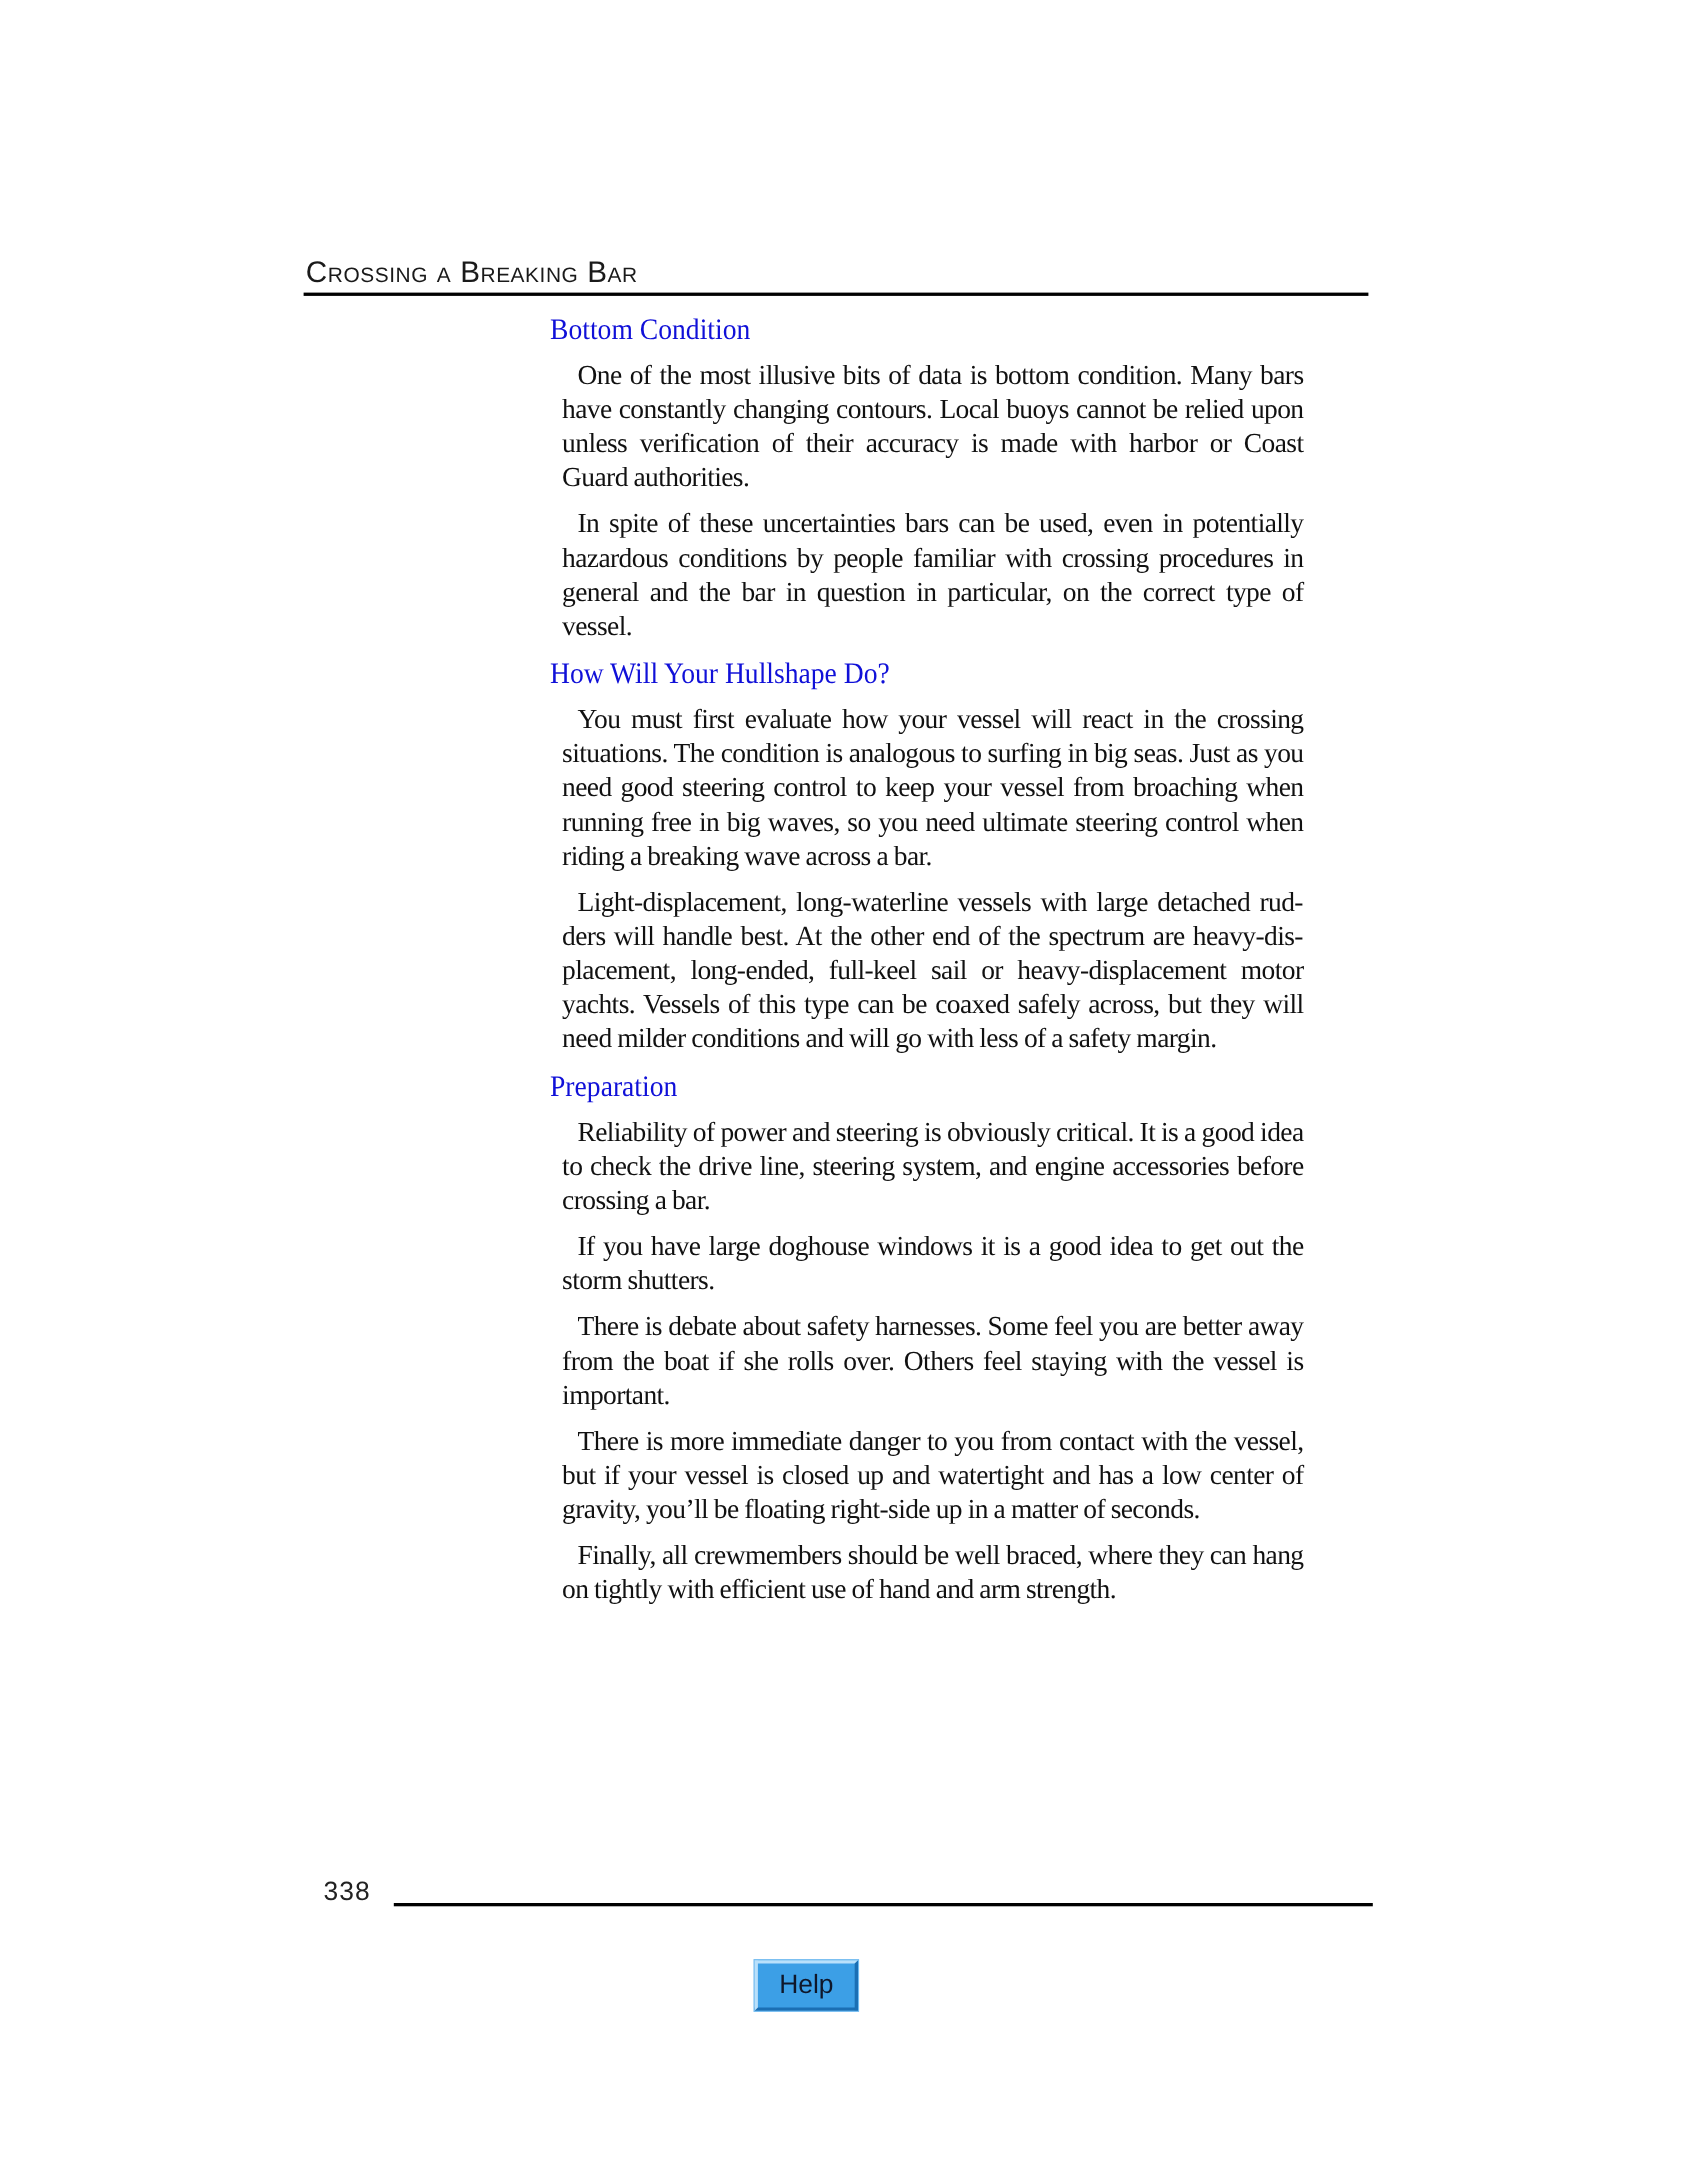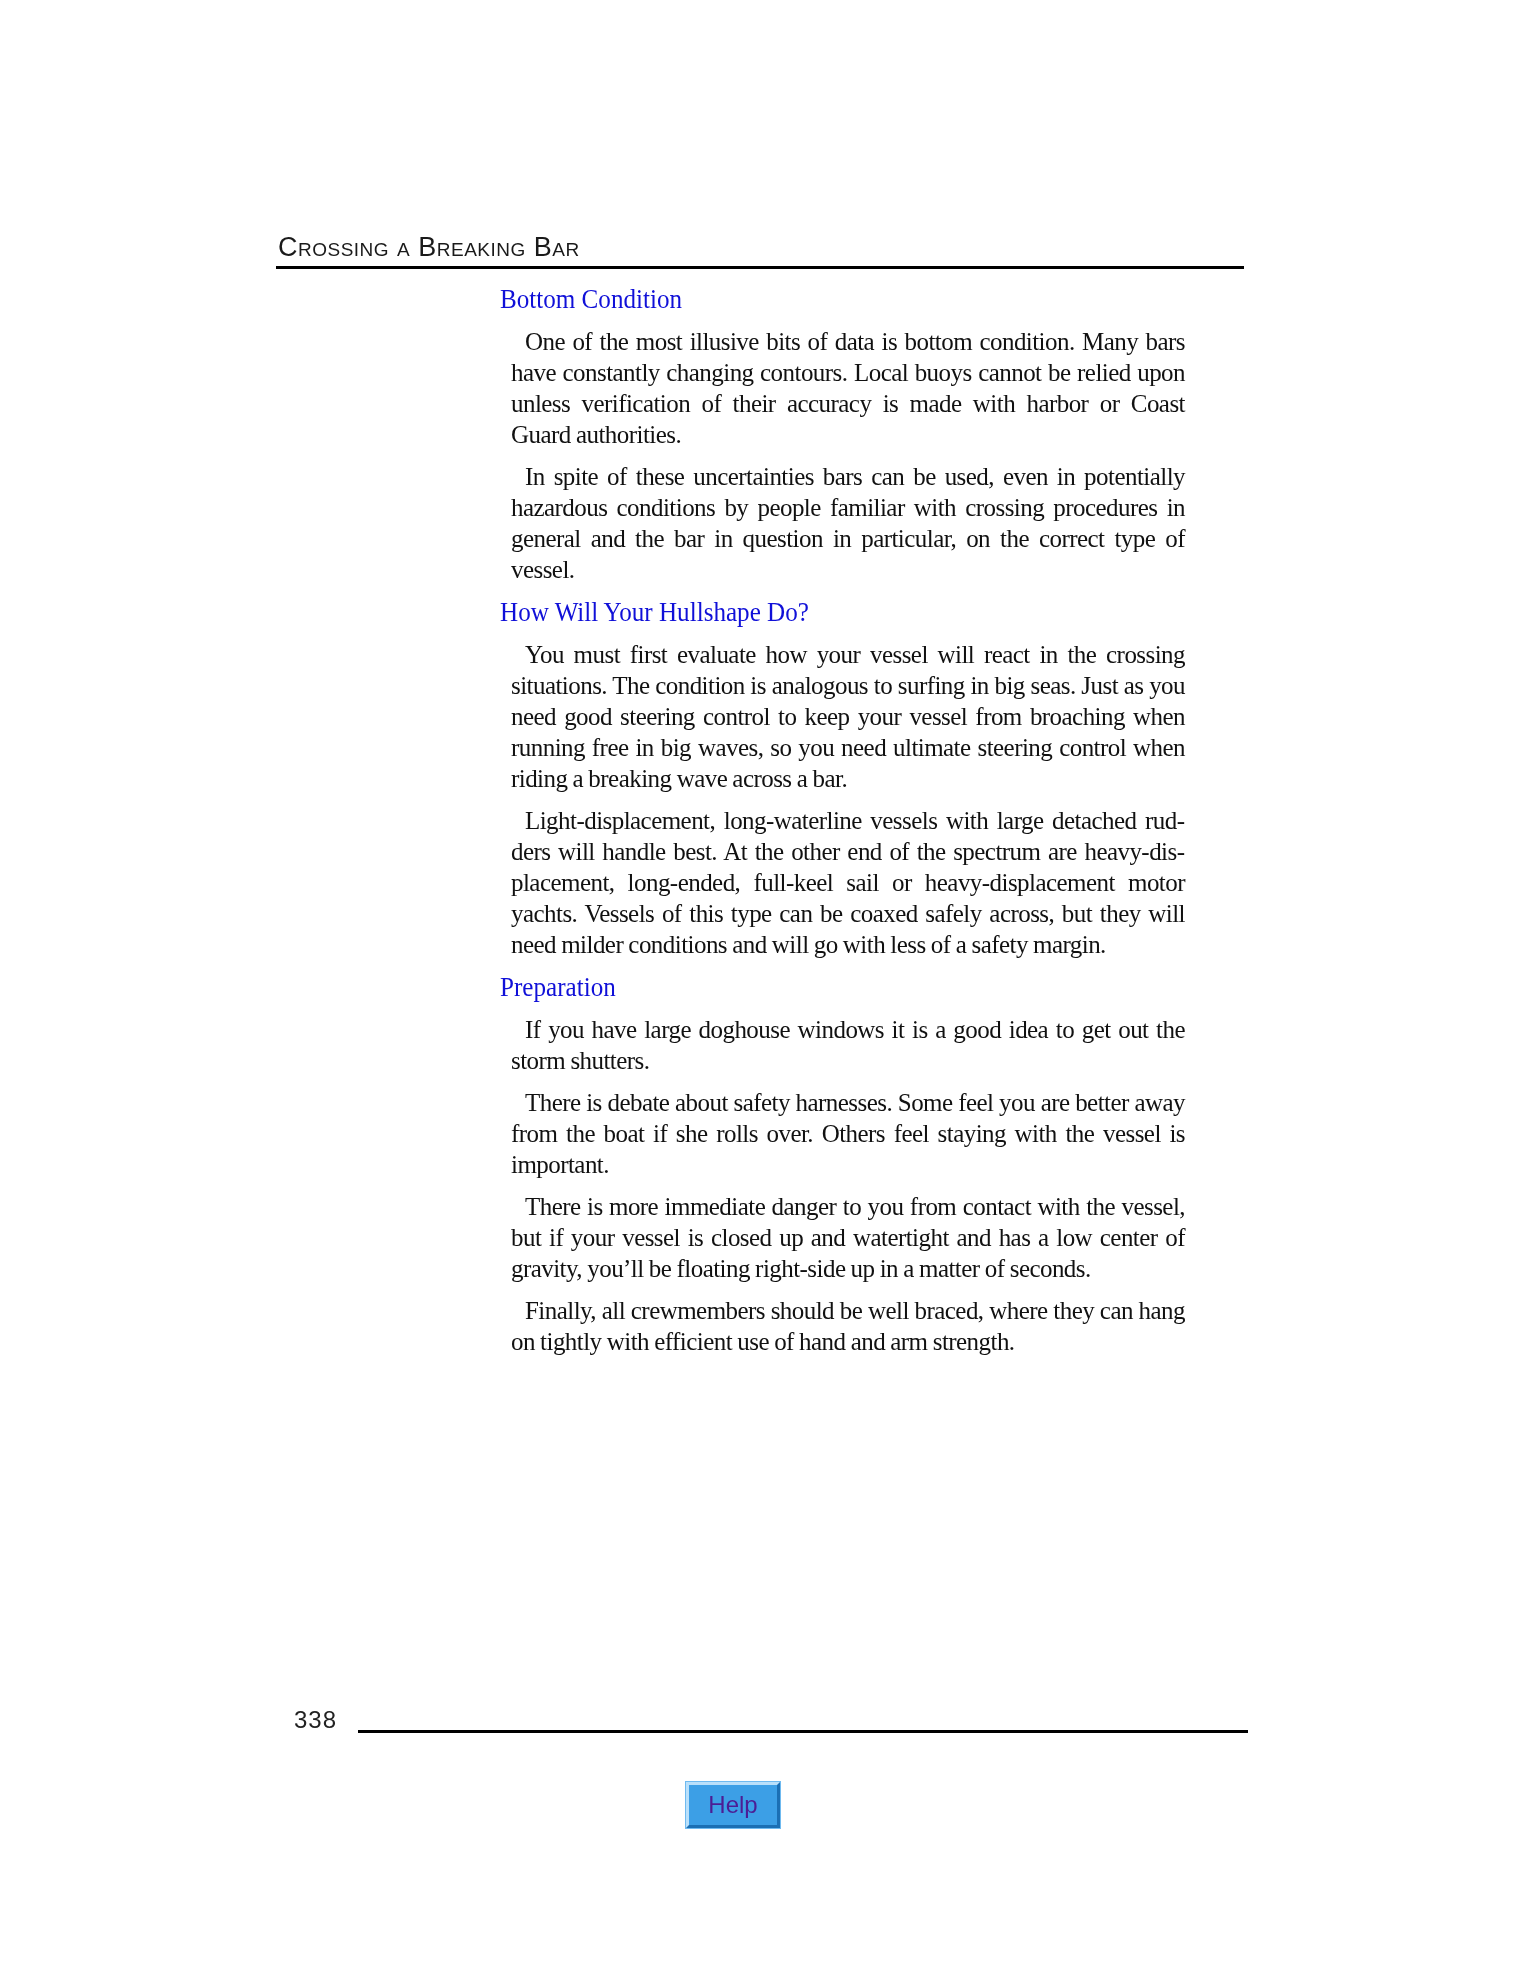--- a/index.html
+++ b/index.html
@@ -87,21 +87,21 @@
     top: 1782px;
     width: 94px;
     height: 46px;
     box-sizing: border-box;
     background: #3c9fe6;
     border-top: 3px solid #b9e0fb;
     border-left: 3px solid #b9e0fb;
     border-right: 3px solid #1b6fb4;
     border-bottom: 3px solid #1b6fb4;
     outline: 1px solid #6fbaf0;
-    color: #4c1d95;
+    color: #0f172a;
     font-family: "Liberation Sans", sans-serif;
     font-size: 24px;
     line-height: 38px;
     text-align: center;
     cursor: pointer;
     padding: 0;
   }
 </style>
 </head>
 <body>
@@ -115,20 +115,21 @@
     <p class="para">One of the most illusive bits of data is bottom condition. Many bars have constantly changing contours. Local buoys cannot be relied upon unless verification of their accuracy is made with harbor or Coast Guard authorities.</p>
     <p class="para">In spite of these uncertainties bars can be used, even in potentially haz­ardous conditions by people familiar with crossing procedures in general and the bar in question in particular, on the correct type of vessel.</p>
   </section>
   <section class="section">
     <h2 class="section-heading">How Will Your Hullshape Do?</h2>
     <p class="para">You must first evaluate how your vessel will react in the crossing situa­tions. The condition is analogous to surfing in big seas. Just as you need good steering control to keep your vessel from broaching when running free in big waves, so you need ultimate steering control when riding a breaking wave across a bar.</p>
     <p class="para">Light-displacement, long-waterline vessels with large detached rud­ders will handle best. At the other end of the spectrum are heavy-dis­placement, long-ended, full-keel sail or heavy-displacement motor yachts. Vessels of this type can be coaxed safely across, but they will need milder conditions and will go with less of a safety margin.</p>
   </section>
   <section class="section">
     <h2 class="section-heading">Preparation</h2>
+    <p class="para">Reliability of power and steering is obviously critical. It is a good idea to check the drive line, steering system, and engine accessories before crossing a bar.</p>
     <p class="para">If you have large doghouse windows it is a good idea to get out the storm shutters.</p>
     <p class="para">There is debate about safety harnesses. Some feel you are better away from the boat if she rolls over. Others feel staying with the vessel is important.</p>
     <p class="para">There is more immediate danger to you from contact with the vessel, but if your vessel is closed up and watertight and has a low center of gravity, you’ll be floating right-side up in a matter of seconds.</p>
     <p class="para">Finally, all crewmembers should be well braced, where they can hang on tightly with efficient use of hand and arm strength.</p>
   </section>
 </div>
 
 <div class="footer-num">338</div>
 <div class="foot-rule"></div>
 

